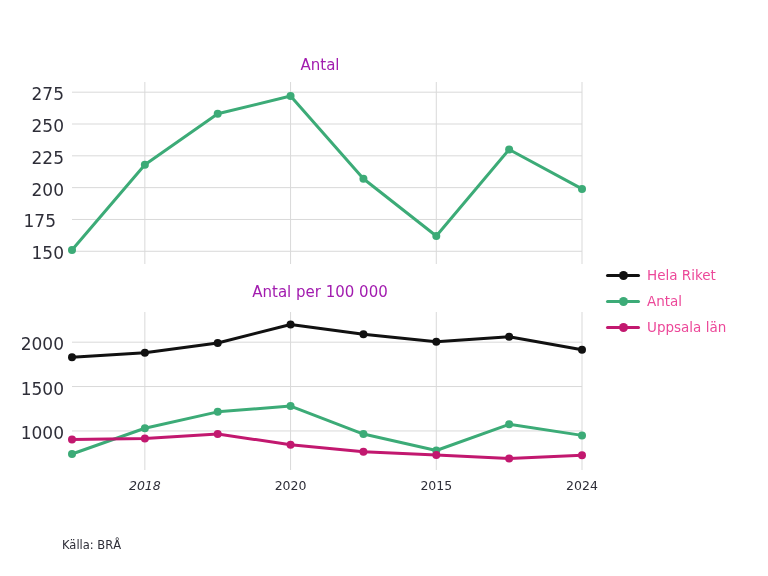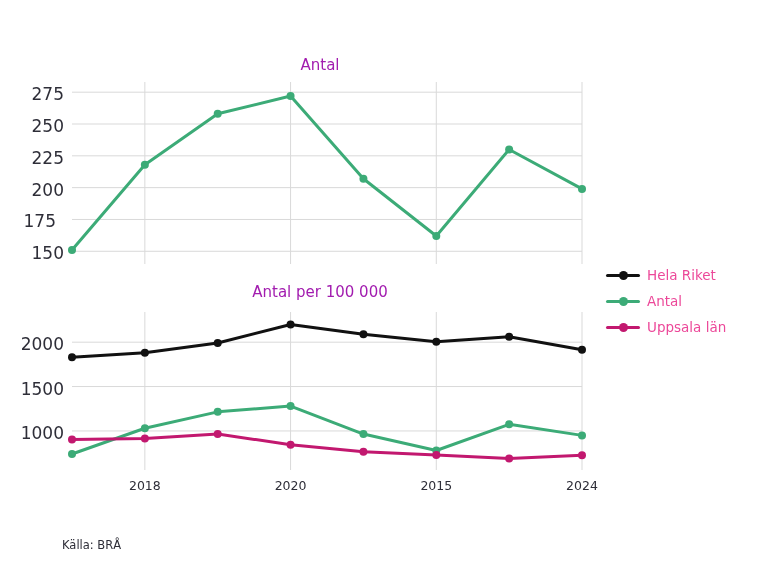--- a/index.html
+++ b/index.html
@@ -206,17 +206,17 @@
 
 <div class="axis-label" style="left: 16px; width: 48px; top: 243.273px;">150</div>
     <div class="axis-label" style="left: 8px; width: 48px; top: 211.455px;">175</div>
     <div class="axis-label" style="left: 16px; width: 48px; top: 179.636px;">200</div>
     <div class="axis-label" style="left: 16px; width: 48px; top: 147.818px;">225</div>
     <div class="axis-label" style="left: 16px; width: 48px; top: 116px;">250</div>
     <div class="axis-label" style="left: 16px; width: 48px; top: 84.1818px;">275</div>
     <div class="axis-label" style="left: 16px; width: 48px; top: 422.944px;">1000</div>
     <div class="axis-label" style="left: 16px; width: 48px; top: 378.562px;">1500</div>
     <div class="axis-label" style="left: 16px; width: 48px; top: 334.18px;">2000</div>
-    <div class="x-label" style="left: 114.857px; width: 60px; top: 478px;">2018</div>
+    <div class="x-label" style="left: 114.857px; width: 60px; top: 478px; font-style: italic;">2018</div>
     <div class="x-label" style="left: 260.571px; width: 60px; top: 478px;">2020</div>
     <div class="x-label" style="left: 406.286px; width: 60px; top: 478px;">2015</div>
     <div class="x-label" style="left: 552px; width: 60px; top: 478px;">2024</div>
   </div>
 
 </body></html>

